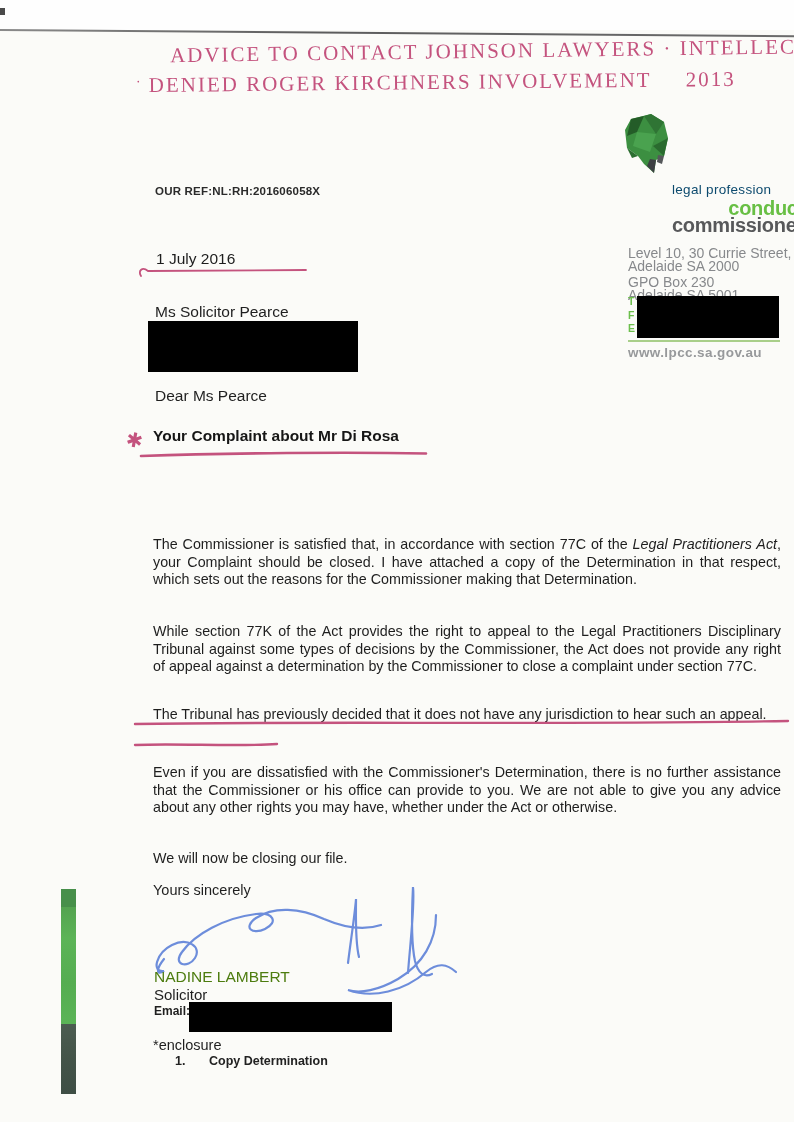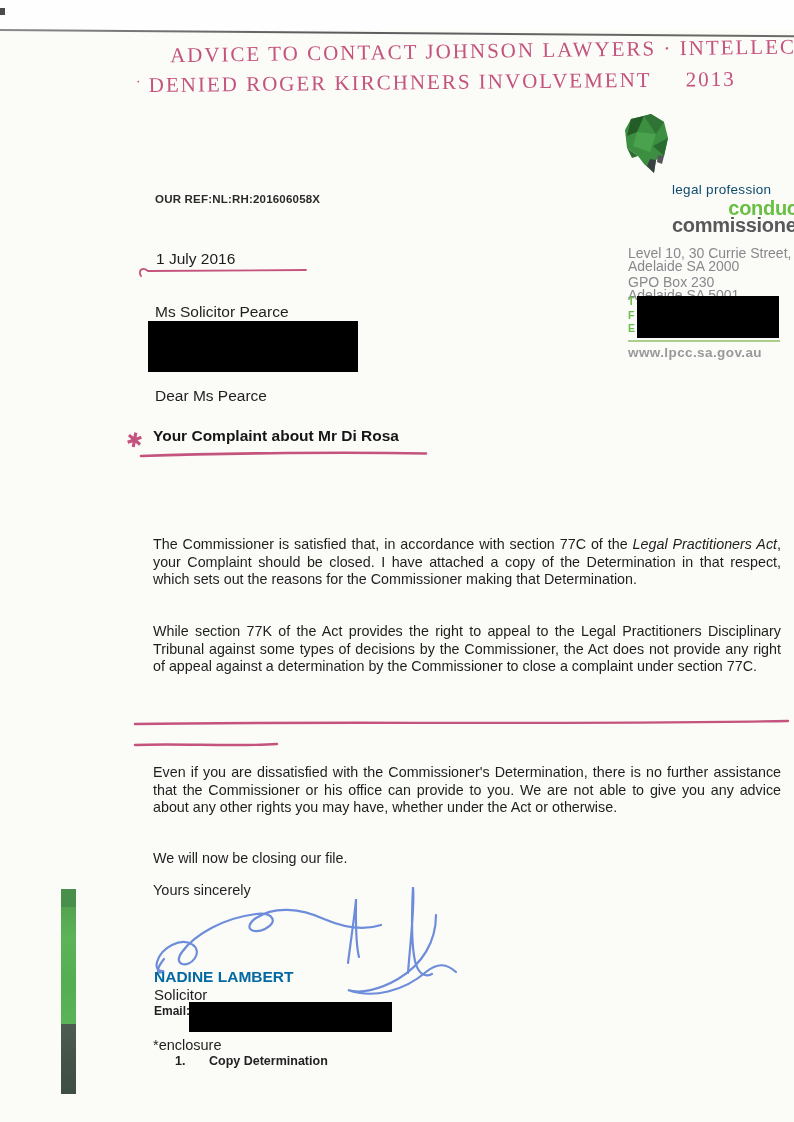--- a/index.html
+++ b/index.html
@@ -32,21 +32,21 @@
   .brand-conduct{font-size:20px;font-weight:bold;color:#68bf44;letter-spacing:-0.3px;margin-top:1px;text-align:right;}
   .brand-comm{font-size:20px;font-weight:bold;color:#57585a;letter-spacing:-0.3px;margin-top:-3px;margin-left:44px;}
   .addr{left:628px;font-size:14px;color:#87898c;line-height:13px;}
   .addr-street{top:247px;}
   .addr-postal{top:276px;}
   .tfe{top:295px;left:628px;font-size:10.5px;font-weight:bold;color:#6cbf4c;line-height:13.5px;}
   .contact-box{top:296px;left:637px;width:142px;height:42px;}
   .green-rule{top:340px;left:628px;width:152px;height:1.5px;background:#a9cf8a;}
   .website{top:345px;left:628px;font-size:13.5px;font-weight:bold;color:#97999b;letter-spacing:0.4px;}
   
-  .ourref{top:185px;left:155px;font-size:11.5px;font-weight:bold;color:#2a2a2a;letter-spacing:0.2px;margin-top:8px;}
+  .ourref{top:185px;left:155px;font-size:11.5px;font-weight:bold;color:#2a2a2a;letter-spacing:0.2px;}
   .date{top:250px;left:156px;font-size:15.5px;color:#1d1d1d;}
   .recipient{top:303px;left:155px;font-size:15.5px;}
   .redaction{background:#000;}
   .red-address{top:321px;left:148px;width:210px;height:51px;}
   .salutation{top:387px;left:155px;font-size:15.5px;}
   .subject{top:427px;left:153px;font-size:15.5px;font-weight:bold;color:#161616;}
   .star{top:428px;left:126px;font-size:20px;color:#c4537e;transform:rotate(10deg);}
   
   .para{left:153px;width:628px;font-size:14.3px;line-height:17.5px;
     text-align:justify;color:#1e1e1e;}
@@ -54,21 +54,21 @@
   .p2{top:536px;}
   .p3{top:623px;}
   .p4{top:706px;}
   .p5{top:764px;}
   .p6{top:850px;}
   .closing{top:882px;left:153px;font-size:14.5px;}
   
   .ink{stroke:#c4537e;fill:none;stroke-linecap:round;}
   
   .sig{top:879px;left:148px;}
-  .signer-name{top:968px;left:154px;font-size:15.5px;font-weight:bold;color:#0369a1;}
+  .signer-name{top:968px;left:154px;font-size:15.5px;font-weight:normal;color:#4d7c0f;}
   .signer-title{top:986px;left:154px;font-size:15px;}
   .email-label{top:1004px;left:154px;font-size:12px;font-weight:bold;}
   .red-email{top:1002px;left:189px;width:203px;height:30px;}
   .enclosure{top:1037px;left:153px;font-size:14.5px;}
   .enc-num{top:1054px;left:175px;font-size:12.5px;font-weight:bold;color:#222;}
   .enc-text{top:1054px;left:209px;font-size:12.5px;font-weight:bold;color:#222;}
   .green-bar{top:889px;left:61px;width:15px;height:205px;
     background:linear-gradient(180deg,
       #478f4a 0%, #478f4a 9%,
       #54a350 9%, #5cb457 24%,
@@ -138,20 +138,21 @@
   <div class="abs subject">Your Complaint about Mr Di Rosa</div>
   <svg class="abs" style="top:447px;left:138px;" width="292" height="14">
     <path class="ink" d="M3,9 C90,6 210,5 288,6.5" stroke-width="2.6"></path>
   </svg>
 
 
   <div class="abs para p2"><span>The Commissioner is satisfied that, in accordance with section 77C of the </span><i>Legal Practitioners Act</i><span>, your Complaint should be closed.  I have attached a copy of the Determination in that respect, which sets out the reasons for the Commissioner making that Determination.</span></div>
 
   <div class="abs para p3">While section 77K of the Act provides the right to appeal to the Legal Practitioners Disciplinary Tribunal against some types of decisions by the Commissioner, the Act does not provide any right of appeal against a determination by the Commissioner to close a complaint under section 77C.</div>
 
+  <div class="abs para p4">The Tribunal has previously decided that it does not have any jurisdiction to hear such an appeal.</div>
   <svg class="abs" style="top:718px;left:132px;" width="660" height="10">
     <path class="ink" d="M3,6 C170,3 430,7 656,3" stroke-width="2.4"></path>
   </svg>
   <svg class="abs" style="top:740px;left:132px;" width="150" height="10">
     <path class="ink" d="M3,5 C45,3 105,7 145,4" stroke-width="2.4"></path>
   </svg>
 
   <div class="abs para p5">Even if you are dissatisfied with the Commissioner's Determination, there is no further assistance that the Commissioner or his office can provide to you.  We are not able to give you any advice about any other rights you may have, whether under the Act or otherwise.</div>
   <div class="abs para p6">We will now be closing our file.</div>
 

